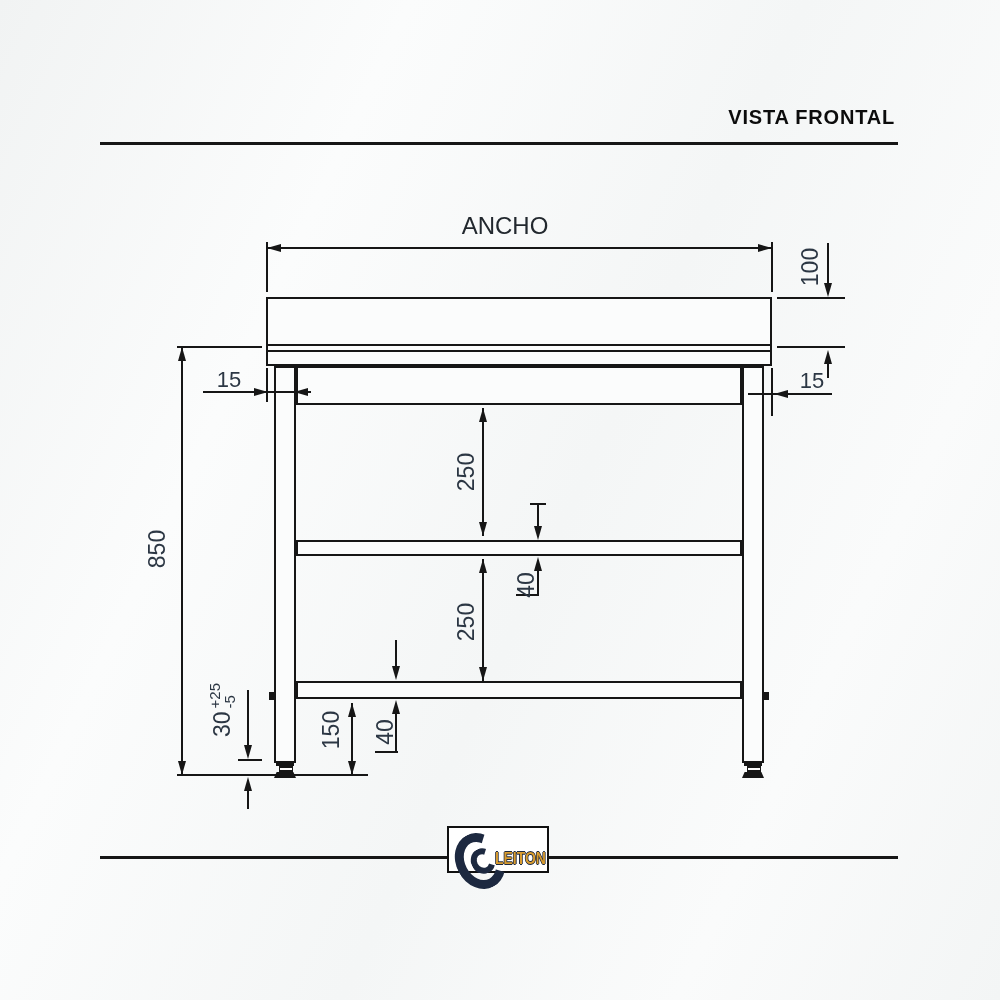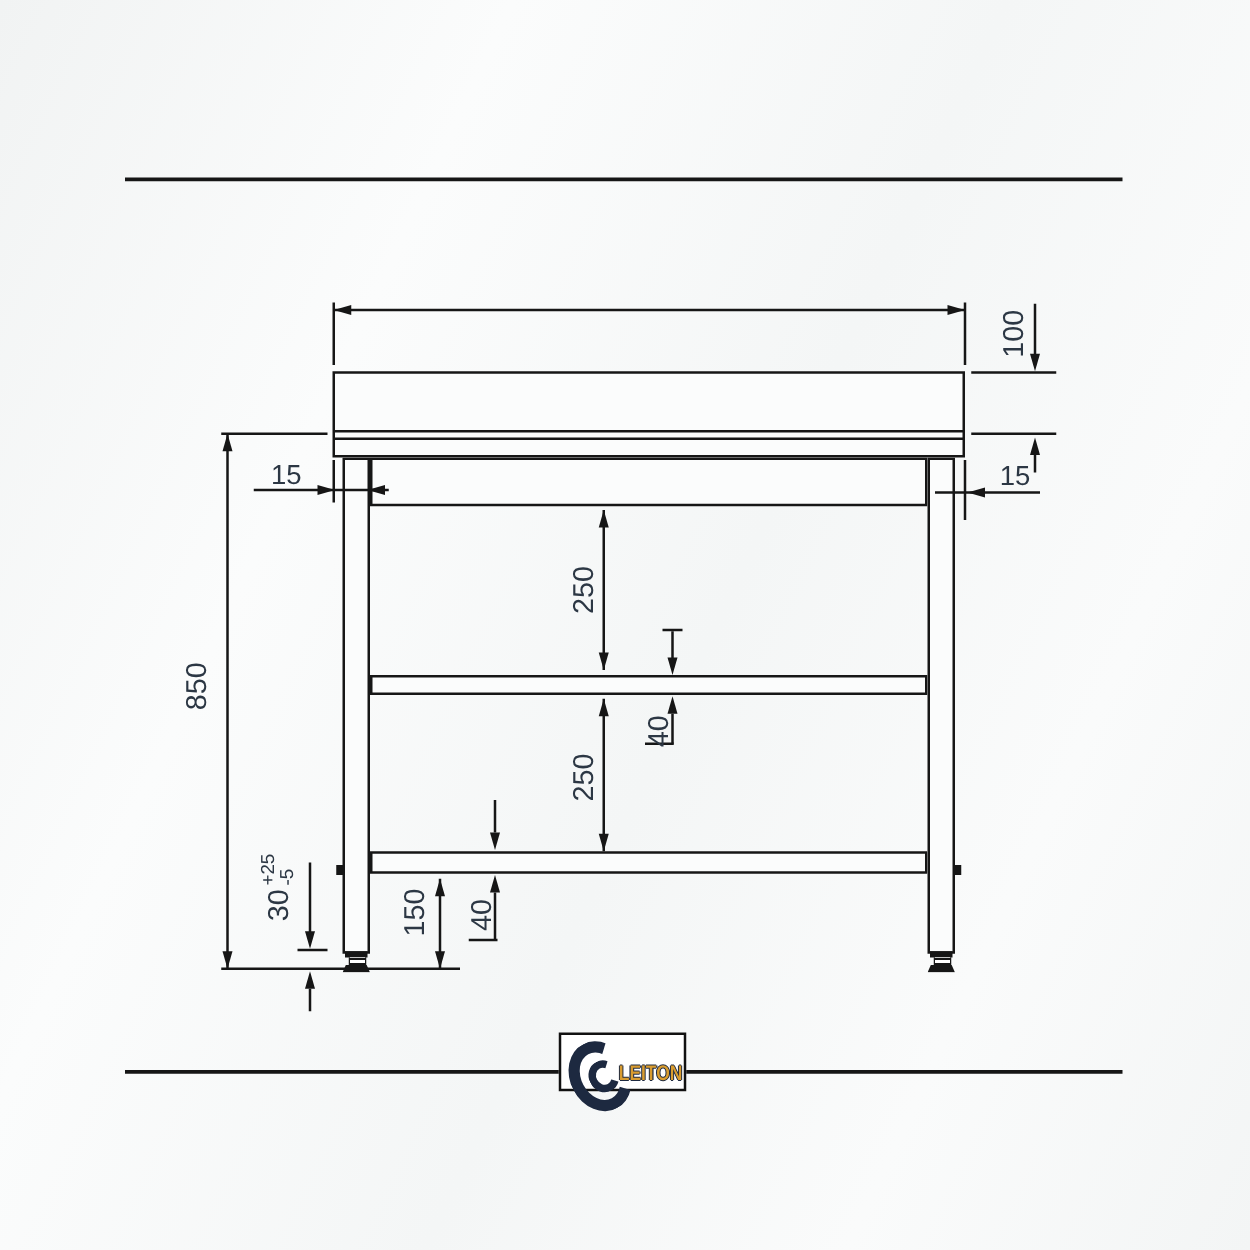--- a/index.html
+++ b/index.html
@@ -36,27 +36,29 @@
     border-radius:50%;border-right-color:transparent;transform:rotate(-28deg);box-sizing:content-box;}
   #logo-text{position:absolute;left:46px;top:21px;font-size:17px;font-weight:700;color:#d99c2f;
     letter-spacing:0;transform:scaleX(.82);transform-origin:left center;
     text-shadow:1px 0 0 #1d2940,-1px 0 0 #1d2940,0 1px 0 #1d2940,0 -1px 0 #1d2940;}
 </style>
 </head>
 <body>
 
 <div id="canvas">
 
+  <div id="title">VISTA FRONTAL</div>
   <div class="ln" style="left:100px;top:142px;width:798px;height:3px;"></div>
 
   <div class="ln" style="left:266px;top:242px;width:2px;height:50px;"></div>
   <div class="ln" style="left:771px;top:242px;width:2px;height:50px;"></div>
   <div class="ln" style="left:267px;top:247px;width:505px;height:2px;"></div>
   <div class="ah left" style="left:267px;top:244px;"></div>
   <div class="ah right" style="left:758px;top:244px;"></div>
+  <div id="ancho-label">ANCHO</div>
 
   <div class="shape" style="left:266px;top:297px;width:506px;height:69px;"></div>
   <div class="ln" style="left:267px;top:344px;width:504px;height:2px;"></div>
   <div class="ln" style="left:267px;top:350px;width:504px;height:2px;"></div>
 
   <div class="shape thin" style="left:296px;top:366px;width:446px;height:39px;"></div>
   <div class="shape thin" style="left:274px;top:366px;width:22px;height:397px;"></div>
   <div class="shape thin" style="left:742px;top:366px;width:22px;height:397px;"></div>
   <div class="shape thin" style="left:296px;top:540px;width:446px;height:16px;"></div>
   <div class="shape thin" style="left:296px;top:681px;width:446px;height:18px;"></div>

